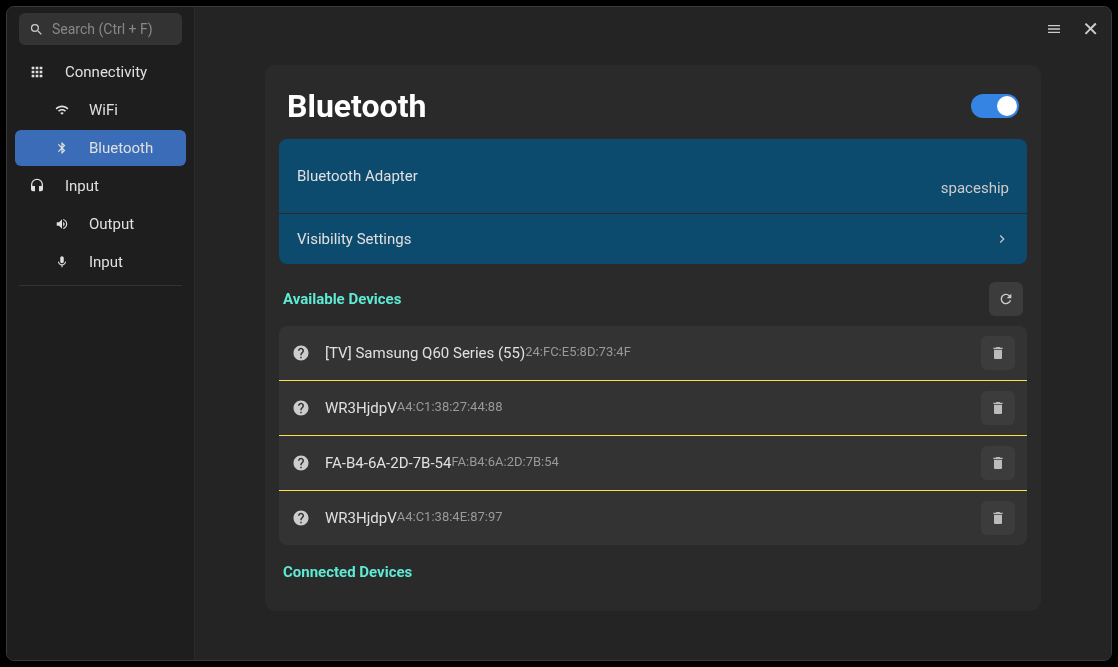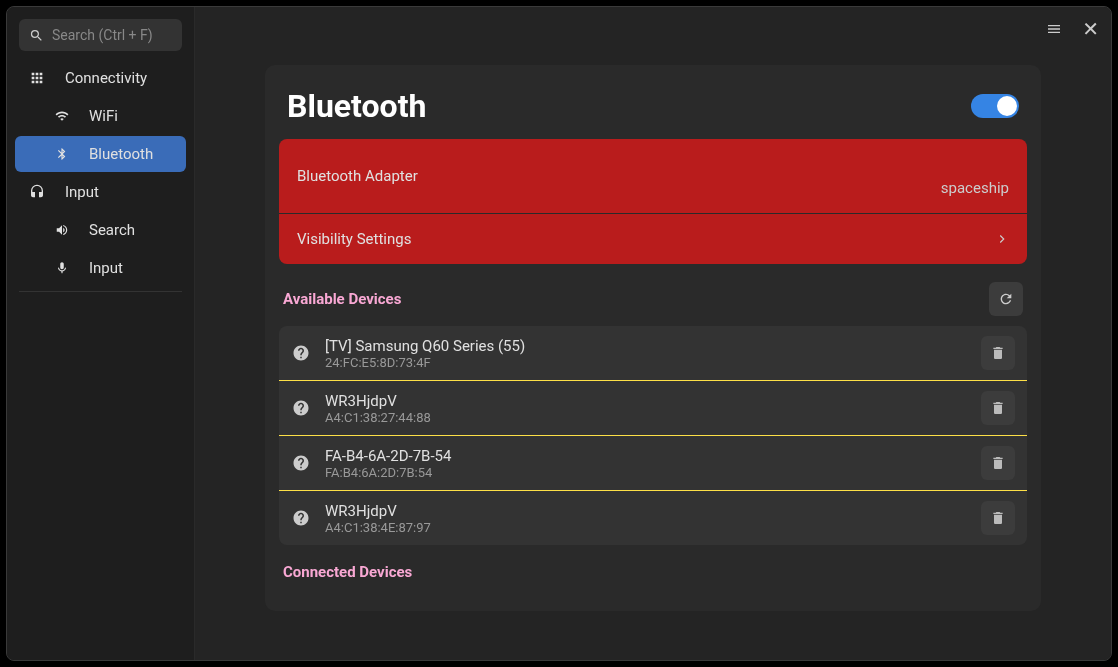--- a/index.html
+++ b/index.html
@@ -23,21 +23,20 @@
       display: flex;
       overflow: hidden;
       border: 1px solid #3a3a3a;
     }
     .sidebar {
       width: 188px;
       background: #1e1e1e;
       border-right: 1px solid #2a2a2a;
       display: flex;
       flex-direction: column;
-      padding-top: 6px;
     }
     .search-box {
       margin: 6px 12px 8px 12px;
       background: #333;
       border-radius: 6px;
       height: 32px;
       display: flex;
       align-items: center;
       padding: 0 10px;
       gap: 8px;
@@ -149,21 +148,21 @@
       content: "";
       position: absolute;
       right: 2px;
       top: 2px;
       width: 20px;
       height: 20px;
       background: #fff;
       border-radius: 50%;
     }
     .settings-group {
-      background: #b91c1c;
+      background: #0c4a6e;
       border-radius: 8px;
       overflow: hidden;
       margin-bottom: 14px;
     }
     .settings-row {
       display: flex;
       align-items: center;
       justify-content: space-between;
       padding: 16px 18px;
       color: #e0e0e0;
@@ -186,21 +185,21 @@
       stroke-width: 2;
     }
     .section-header {
       display: flex;
       align-items: center;
       justify-content: space-between;
       padding: 4px 4px 10px 4px;
     }
     .section-header-title {
       font-weight: 700;
-      color: #f9a8d4;
+      color: #5eead4;
       font-size: 15px;
     }
     .icon-btn {
       width: 34px;
       height: 34px;
       background: #3c3c3c;
       border-radius: 6px;
       display: flex;
       align-items: center;
       justify-content: center;
@@ -235,21 +234,21 @@
       justify-content: center;
     }
     .device-icon svg {
       width: 18px;
       height: 18px;
       fill: #ccc;
     }
     .device-info {
       flex: 1;
       display: flex;
-      flex-direction: column;
+      flex-direction: row;
     }
     .device-name {
       color: #e0e0e0;
       font-size: 15px;
     }
     .device-mac {
       color: #999;
       font-size: 13px;
       margin-top: 0;
     }
@@ -306,21 +305,21 @@
       <div class="nav-header">
         <svg viewBox="0 0 24 24">
             <path d="M12 1a9 9 0 00-9 9v7c0 1.66 1.34 3 3 3h3v-8H5v-2c0-3.87 3.13-7 7-7s7 3.13 7 7v2h-4v8h3c1.66 0 3-1.34 3-3v-7a9 9 0 00-9-9z"></path>
           </svg>
         <span>Input</span>
       </div>
       <div class="nav-item">
         <svg viewBox="0 0 24 24">
             <path d="M3 9v6h4l5 5V4L7 9H3zm13.5 3c0-1.77-1.02-3.29-2.5-4.03v8.05c1.48-.73 2.5-2.25 2.5-4.02zM14 3.23v2.06c2.89.86 5 3.54 5 6.71s-2.11 5.85-5 6.71v2.06c4.01-.91 7-4.49 7-8.77s-2.99-7.86-7-8.77z"></path>
           </svg>
-        <span>Search</span>
+        <span>Output</span>
       </div>
       <div class="nav-item">
         <svg viewBox="0 0 24 24">
             <path d="M12 14c1.66 0 3-1.34 3-3V5c0-1.66-1.34-3-3-3S9 3.34 9 5v6c0 1.66 1.34 3 3 3zm5.91-3c-.49 0-.9.36-.98.85C16.52 14.2 14.47 16 12 16s-4.52-1.8-4.93-4.15c-.08-.49-.49-.85-.98-.85-.61 0-1.09.54-1 1.14.49 3 2.89 5.35 5.91 5.78V20c0 .55.45 1 1 1s1-.45 1-1v-2.08c3.02-.43 5.42-2.78 5.91-5.78.1-.6-.39-1.14-1-1.14z"></path>
           </svg>
         <span>Input</span>
       </div>
     </div>
     <div class="nav-divider"></div>
   </div>

